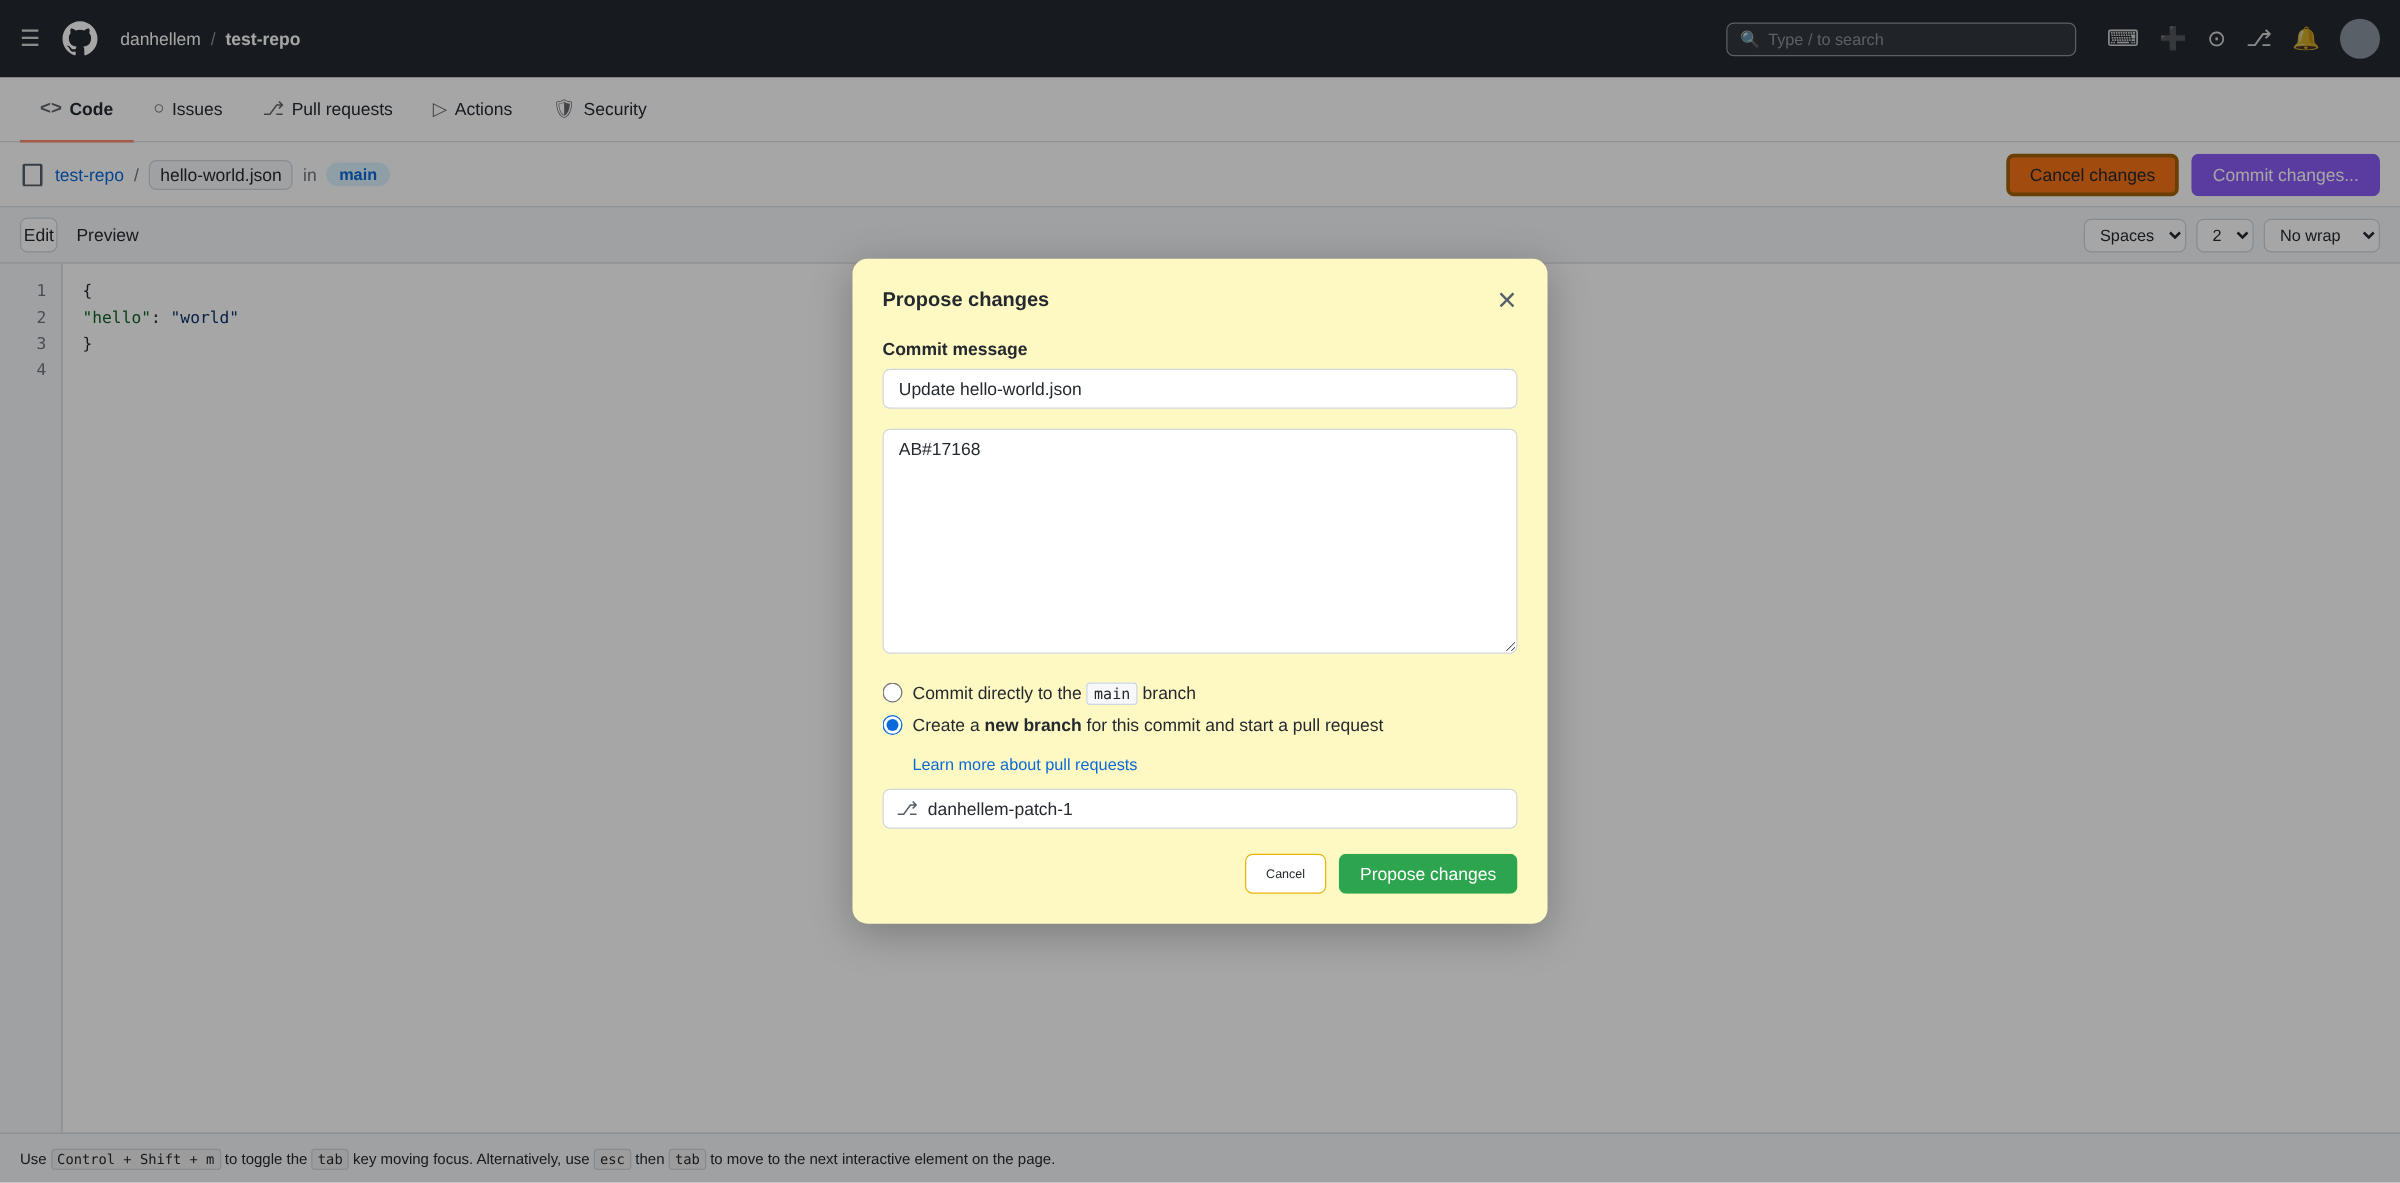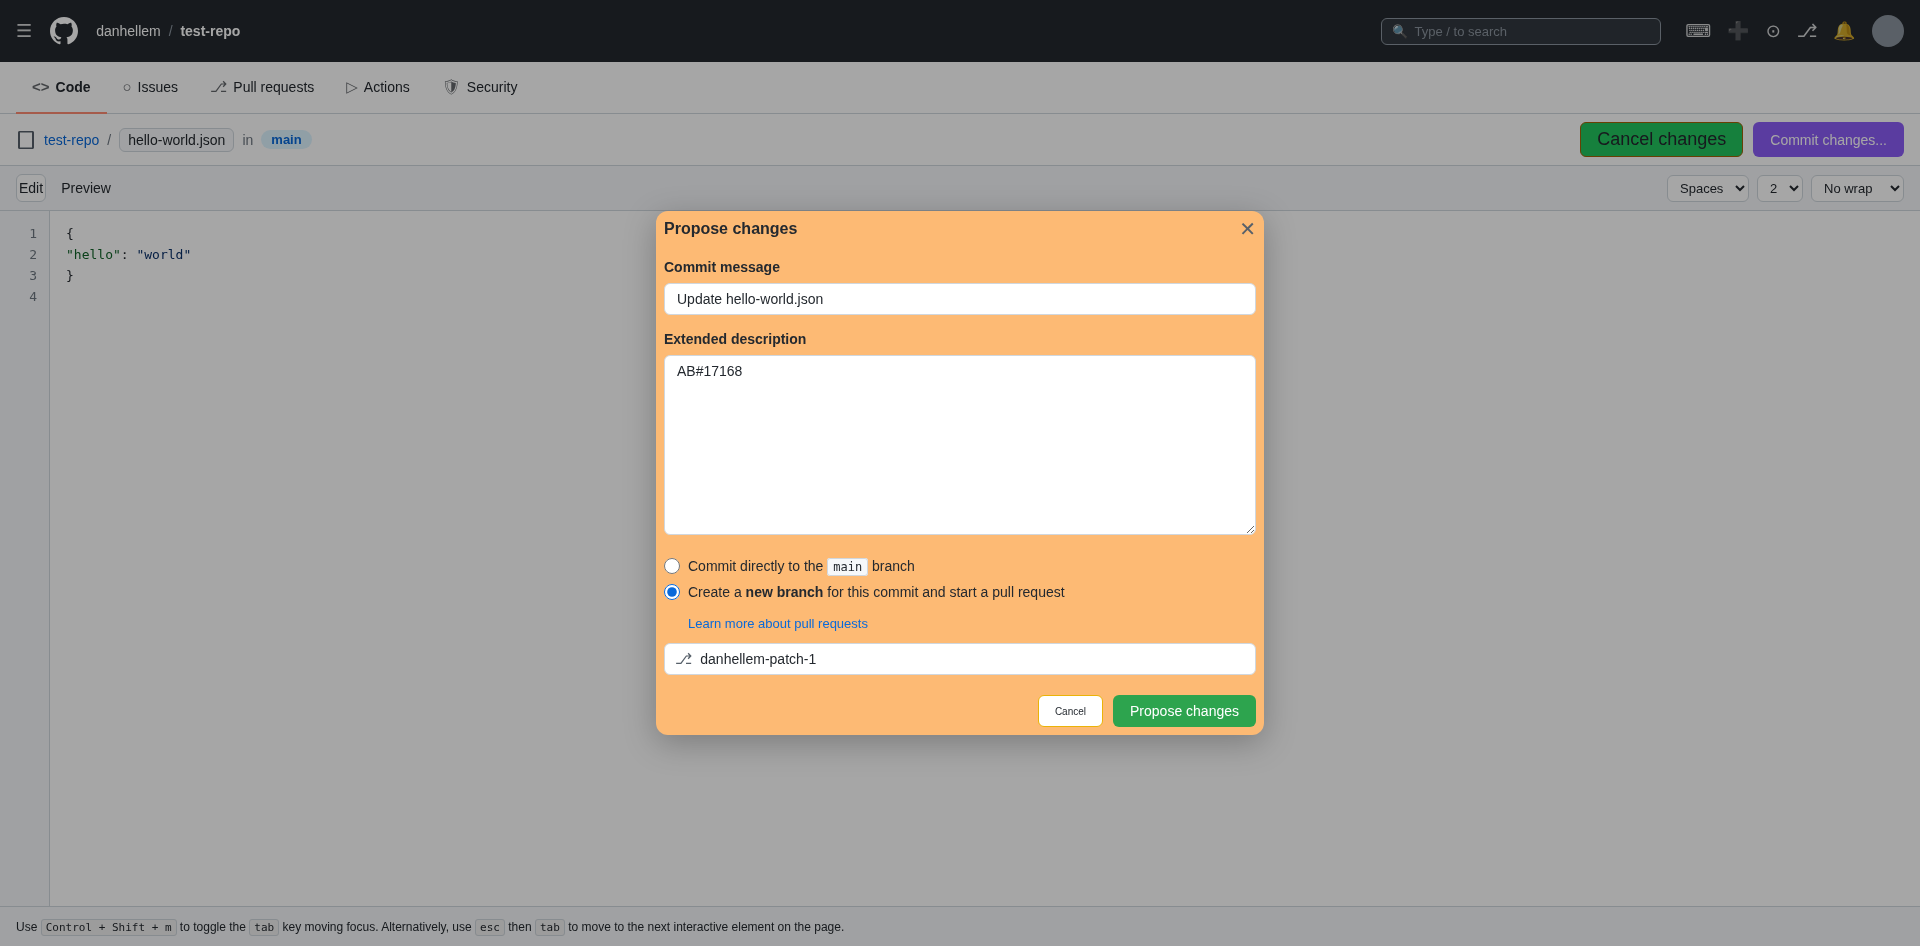--- a/index.html
+++ b/index.html
@@ -96,25 +96,25 @@
       background: #ddf4ff;
       color: #0969da;
       border-radius: 20px;
       padding: 2px 10px;
       font-size: 13px;
       font-weight: 600;
     }
     .breadcrumb-bar .right-actions { margin-left: auto; display: flex; gap: 10px; }
     .breadcrumb-bar .cancel-btn {
       padding: 6px 16px;
-      border: 1px solid #a16207;
-      border-radius: 6px;
-      background: #22c55e;
-      color: #24292f;
-      font-size: 18px;
+      border: 3px solid #a16207;
+      border-radius: 6px;
+      background: #f97316;
+      color: #24292f;
+      font-size: 14px;
       cursor: pointer;
     }
     .breadcrumb-bar .commit-btn {
       padding: 6px 16px;
       border: 1px solid transparent;
       border-radius: 6px;
       background: #8b5cf6;
       color: #fff;
       font-size: 14px;
       cursor: pointer;
@@ -218,25 +218,25 @@
       top: 0; left: 0; right: 0; bottom: 0;
       background: rgba(0,0,0,0.35);
       display: flex;
       align-items: center;
       justify-content: center;
       z-index: 100;
     }
 
     
     .modal {
-      background: #fdba74;
+      background: #fef9c3;
       border-radius: 12px;
       box-shadow: 0 8px 32px rgba(0,0,0,0.25);
-      width: 608px;
-      padding: 8px;
+      width: 556px;
+      padding: 24px;
       position: relative;
     }
     .modal-header {
       display: flex;
       align-items: center;
       justify-content: space-between;
       margin-bottom: 20px;
     }
     .modal-header .modal-title {
       font-size: 16px;
@@ -455,21 +455,20 @@
 <div class="overlay">
   <div class="modal">
     <div class="modal-header">
       <span class="modal-title">Propose changes</span>
       <button class="close-btn">✕</button>
     </div>
 
     <div class="field-label">Commit message</div>
     <input class="text-input" type="text" value="Update hello-world.json" style="">
 
-    <div class="field-label">Extended description</div>
     <textarea class="textarea-input" style="">AB#17168</textarea>
 
     <div class="radio-group">
       <label class="radio-row">
         <input type="radio" name="commit_option" style="">
         <span>Commit directly to the <code>main</code> branch</span>
       </label>
       <label class="radio-row">
         <input type="radio" name="commit_option" checked="" style="">
         <span>Create a <strong>new branch</strong> for this commit and start a pull request</span>

